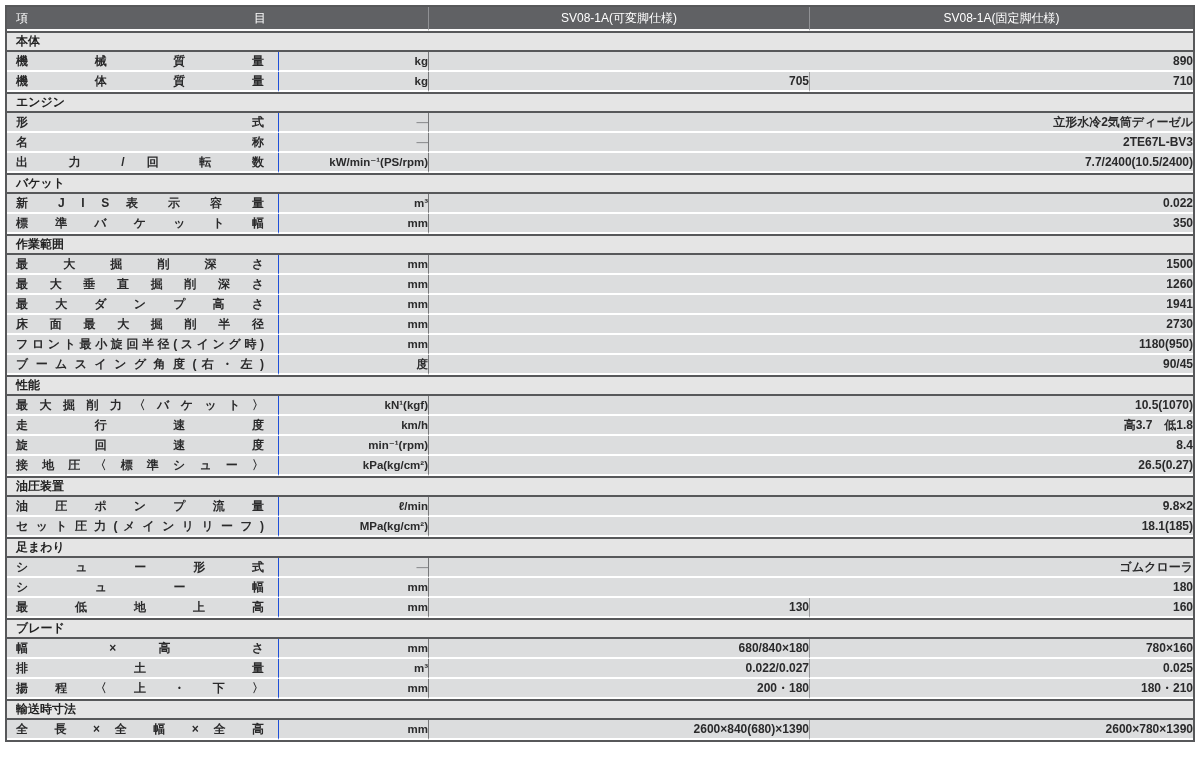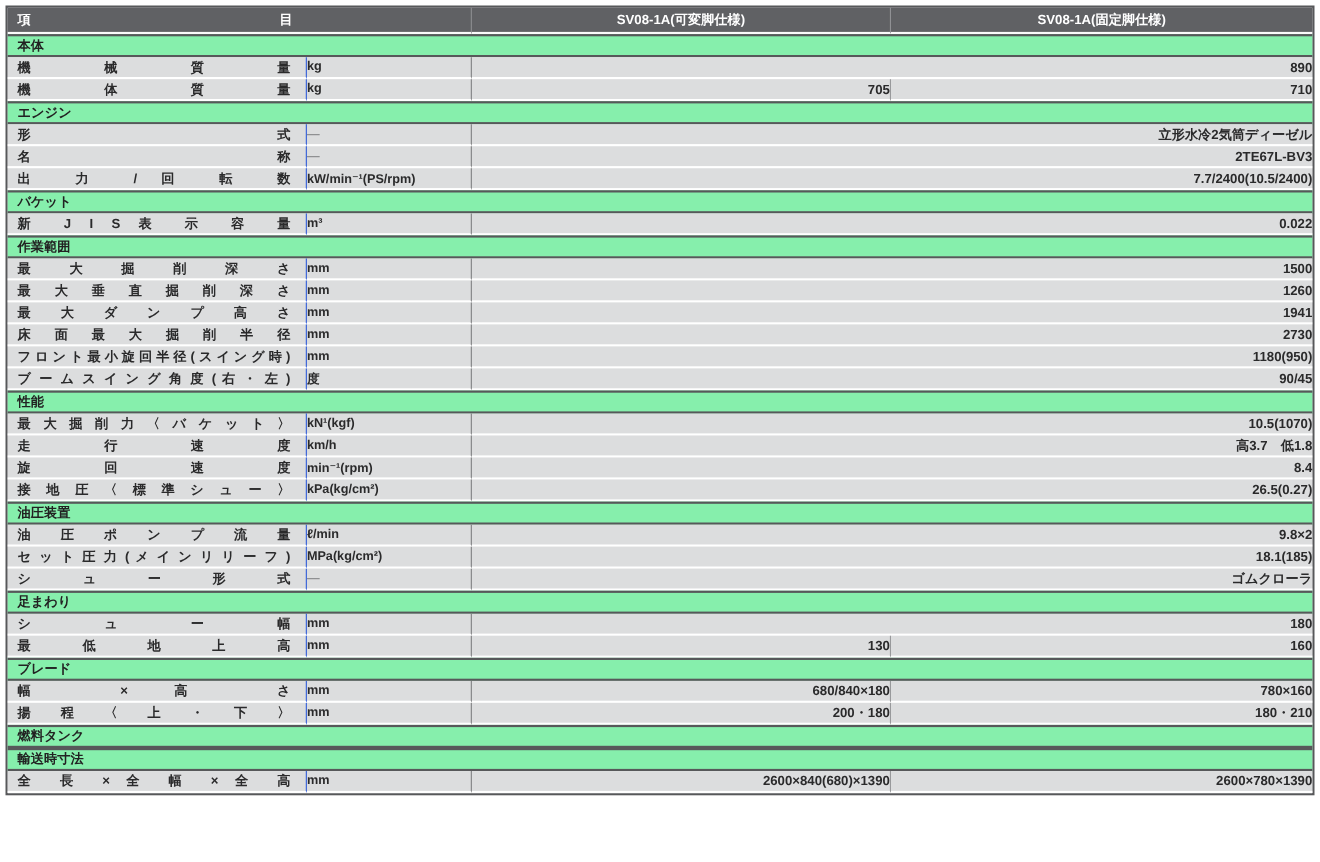--- a/index.html
+++ b/index.html
@@ -21,37 +21,37 @@
     width:1186px;
     font-size:12px;
     font-weight:700;
   }
   
   th{
     background:#606164;
     color:#ffffff;
     height:22px;
     font-size:12px;
-    font-weight:700;
+    font-weight:400;
     padding:0;
     border-bottom:2px solid #fbfbfb;
     vertical-align:middle;
   }
   th.h-item{text-align:left;border-right:1px solid #909194;}
   th.h-col{text-align:center;margin-top:19px;}
   th.h-col.first{border-right:1px solid #909194;}
   .h-item-inner{
     width:250px;
     padding-left:9px;
     text-align:justify;
     text-align-last:justify;
   }
   
   td.section{
-    background:#86efac;
+    background:#e5e5e5;
     color:#222;
     height:13px;
     padding:0 0 0 9px;
     border-top:2px solid #57585a;
     border-bottom:2px solid #57585a;
     font-size:12px;
     text-align:left;
     vertical-align:middle;
   }
   
@@ -63,21 +63,21 @@
     vertical-align:middle;
     font-size:12px;
   }
   td.item{
     text-align:justify;
     text-align-last:justify;
     padding:0 14px 0 9px;
     border-right:1px solid #1d4ed8;
   }
   td.unit{
-    text-align:left;
+    text-align:right;
     border-right:1px solid #77787a;
     font-size:11.5px;
   }
   td.unit.dim{color:#8f9092;}
   td.val{text-align:right;}
   td.val.split{border-right:1px solid #98999b;}
 </style>
 </head>
 <body>
 
@@ -134,20 +134,25 @@
           </tr>
           <tr>
             <td colspan="4" class="section">バケット</td>
           </tr>
           <tr>
             <td class="cell item">新 J I S 表 示 容 量</td>
             <td class="cell unit">m³</td>
             <td colspan="2" class="cell val">0.022</td>
           </tr>
           <tr>
+            <td class="cell item">標 準 バ ケ ッ ト 幅</td>
+            <td class="cell unit">mm</td>
+            <td colspan="2" class="cell val">350</td>
+          </tr>
+          <tr>
             <td colspan="4" class="section">作業範囲</td>
           </tr>
           <tr>
             <td class="cell item">最 大 掘 削 深 さ</td>
             <td class="cell unit">mm</td>
             <td colspan="2" class="cell val">1500</td>
           </tr>
           <tr>
             <td class="cell item">最 大 垂 直 掘 削 深 さ</td>
             <td class="cell unit">mm</td>
@@ -203,55 +208,58 @@
             <td class="cell item">油 圧 ポ ン プ 流 量</td>
             <td class="cell unit">ℓ/min</td>
             <td colspan="2" class="cell val">9.8×2</td>
           </tr>
           <tr>
             <td class="cell item">セ ッ ト 圧 力 ( メ イ ン リ リ ー フ )</td>
             <td class="cell unit">MPa(kg/cm²)</td>
             <td colspan="2" class="cell val">18.1(185)</td>
           </tr>
           <tr>
+            <td colspan="4" class="section">足まわり</td>
+          </tr>
+          <tr>
             <td class="cell item">シ ュ ー 形 式</td>
             <td class="cell unit dim">—</td>
             <td colspan="2" class="cell val">ゴムクローラ</td>
           </tr>
           <tr>
-            <td colspan="4" class="section">足まわり</td>
-          </tr>
-          <tr>
             <td class="cell item">シ ュ ー 幅</td>
             <td class="cell unit">mm</td>
             <td colspan="2" class="cell val">180</td>
           </tr>
           <tr>
             <td class="cell item">最 低 地 上 高</td>
             <td class="cell unit">mm</td>
             <td colspan="1" class="cell val split">130</td>
             <td colspan="1" class="cell val">160</td>
           </tr>
           <tr>
             <td colspan="4" class="section">ブレード</td>
           </tr>
           <tr>
             <td class="cell item">幅 × 高 さ</td>
             <td class="cell unit">mm</td>
             <td colspan="1" class="cell val split">680/840×180</td>
             <td colspan="1" class="cell val">780×160</td>
           </tr>
           <tr>
+            <td class="cell item">排 土 量</td>
+            <td class="cell unit">m³</td>
+            <td colspan="1" class="cell val split">0.022/0.027</td>
+            <td colspan="1" class="cell val">0.025</td>
+          </tr>
+          <tr>
             <td class="cell item">揚 程 〈 上 ・ 下 〉</td>
             <td class="cell unit">mm</td>
             <td colspan="1" class="cell val split">200・180</td>
             <td colspan="1" class="cell val">180・210</td>
-          </tr>
-          <tr>
-            <td colspan="4" class="section">燃料タンク</td>
           </tr>
           <tr>
             <td colspan="4" class="section">輸送時寸法</td>
           </tr>
           <tr>
             <td class="cell item">全 長 × 全 幅 × 全 高</td>
             <td class="cell unit">mm</td>
             <td colspan="1" class="cell val split">2600×840(680)×1390</td>
             <td colspan="1" class="cell val">2600×780×1390</td>
           </tr>

